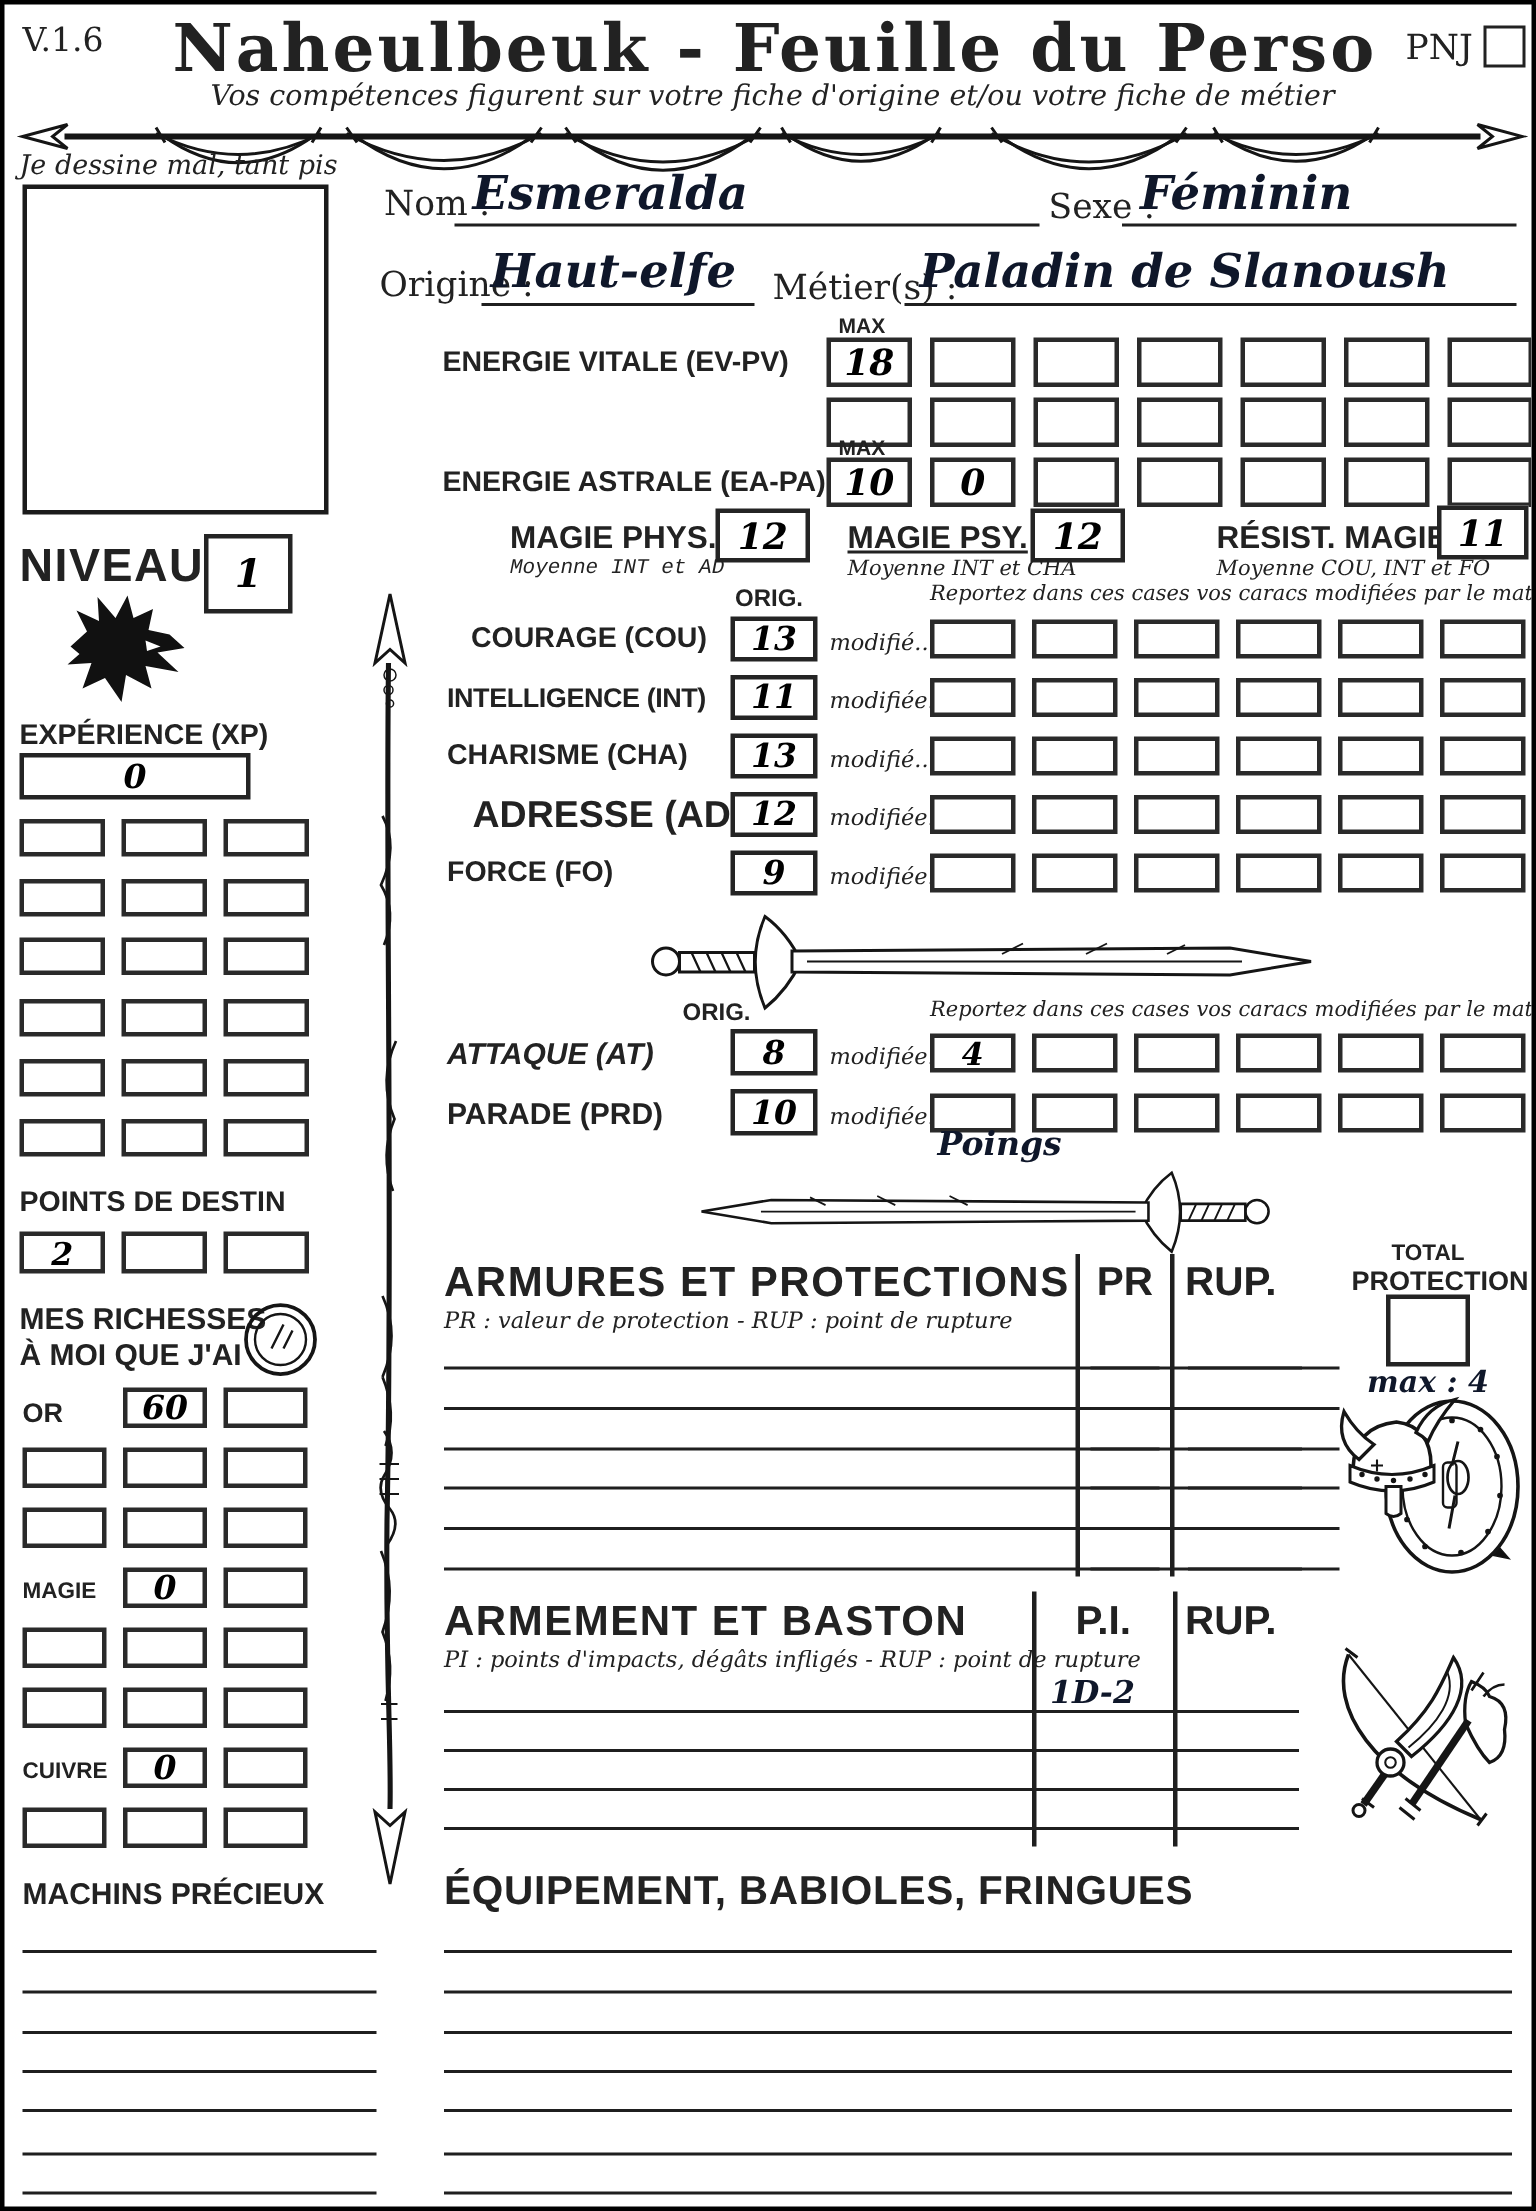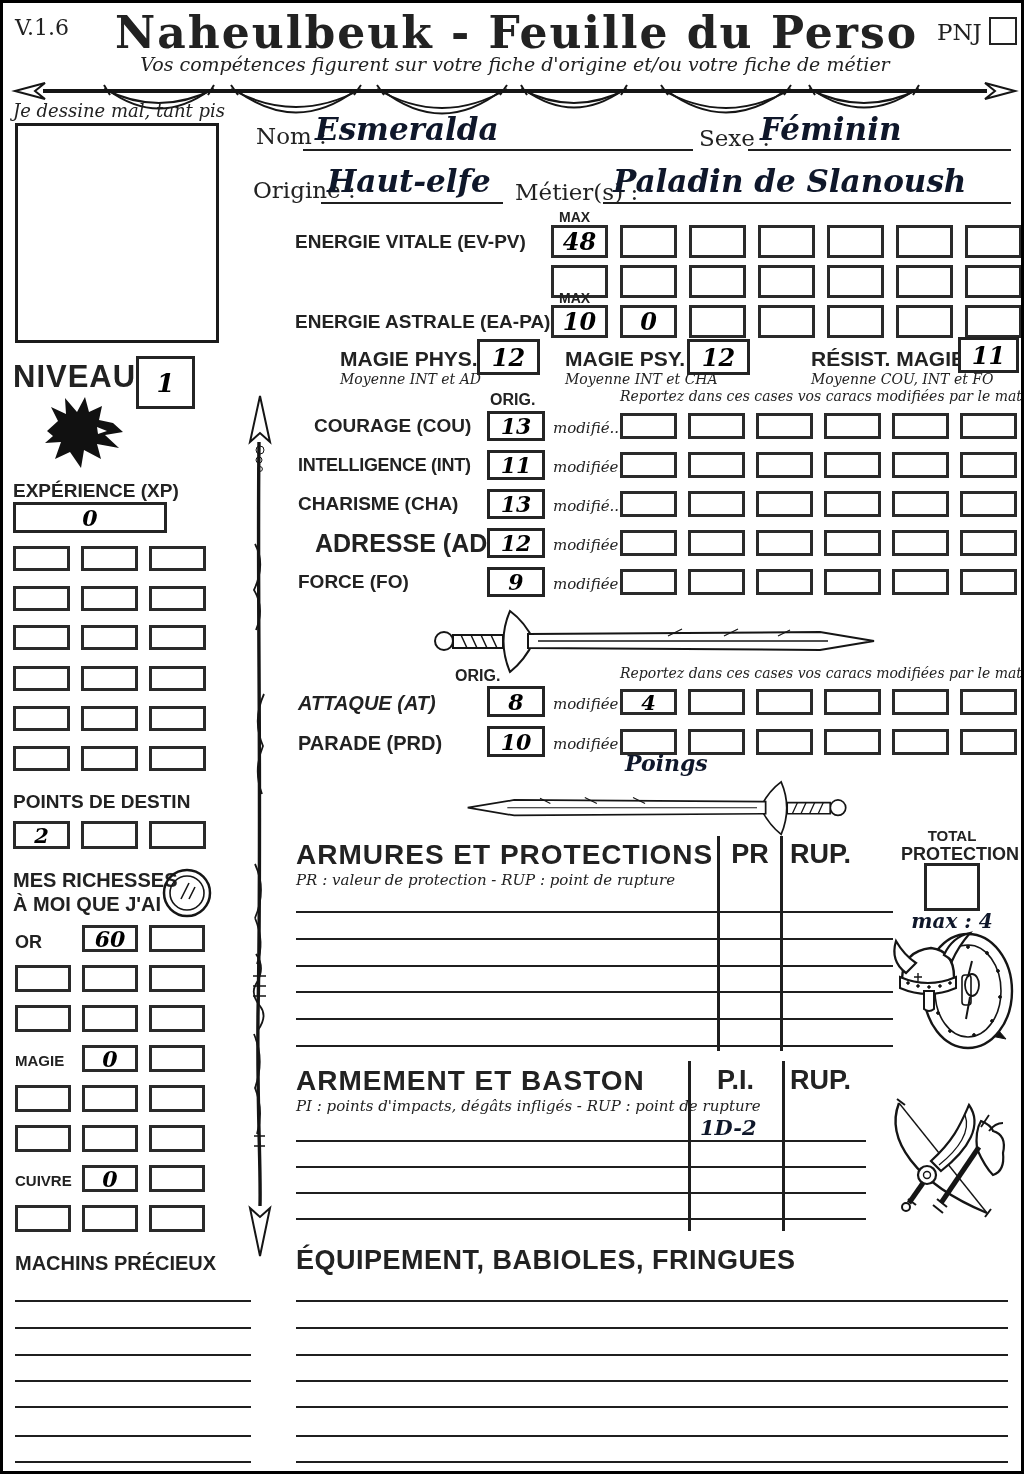--- a/index.html
+++ b/index.html
@@ -209,21 +209,21 @@
   <div class="handa" style="left:324px;top:160px;font-size:31px;">Haut-elfe</div>
   <div class="thinline" style="left:318px;top:199px;width:182px;"></div>
   <div class="ser" style="left:512px;top:176px;font-size:23px;">Métier(s) :</div>
   <div class="handa" style="left:610px;top:160px;font-size:31px;">Paladin de Slanoush</div>
   <div class="thinline" style="left:600px;top:199px;width:408px;"></div>
 
   <div class="hdr" style="left:556px;top:206px;font-size:14px;">MAX</div>
   <div class="hdr" style="left:292px;top:222px;font-size:19px;line-height:33px;">ENERGIE VITALE (EV-PV)</div>
   <div class="row" style="left:548px;top:222px;gap:12px;">
     <div class="cell" style="height:33px">
-        <span class="hand" style="font-size:24px;">48</span>
+        <span class="hand" style="font-size:24px;">18</span>
       </div>
     <div class="cell" style="height:33px"></div>
     <div class="cell" style="height:33px"></div>
     <div class="cell" style="height:33px"></div>
     <div class="cell" style="height:33px"></div>
     <div class="cell" style="height:33px"></div>
     <div class="cell" style="height:33px"></div>
   </div>
   <div class="row" style="left:548px;top:262px;gap:12px;">
     <div class="cell" style="height:33px"></div>
@@ -247,23 +247,23 @@
     <div class="cell" style="height:33px"></div>
     <div class="cell" style="height:33px"></div>
     <div class="cell" style="height:33px"></div>
     <div class="cell" style="height:33px"></div>
   </div>
 
   <div class="hdr" style="left:337px;top:344px;font-size:21px;">MAGIE PHYS.</div>
   <div class="bx" style="left:474px;top:336px;width:63px;height:36px;">
     <span class="hand" style="font-size:24px;">12</span>
   </div>
-  <div class="cal" style="left:337px;top:368px;font-size:14px;">Moyenne INT et AD</div>
-
-  <div class="hdr" style="left:562px;top:344px;font-size:21px;">MAGIE PSY.</div>
+  <div class="cal" style="left:337px;top:368px;font-size:14px;font-family:Liberation Mono, monospace;">Moyenne INT et AD</div>
+
+  <div class="hdr" style="left:562px;top:344px;font-size:21px;text-decoration:underline;">MAGIE PSY.</div>
   <div class="bx" style="left:684px;top:336px;width:63px;height:36px;">
     <span class="hand" style="font-size:24px;">12</span>
   </div>
   <div class="cal" style="left:562px;top:368px;font-size:14px;">Moyenne INT et CHA</div>
 
   <div class="hdr" style="left:808px;top:344px;font-size:21px;">RÉSIST. MAGIE</div>
   <div class="bx" style="left:955px;top:334px;width:61px;height:36px;">
     <span class="hand" style="font-size:24px;">11</span>
   </div>
   <div class="cal" style="left:808px;top:368px;font-size:14px;">Moyenne COU, INT et FO</div>

